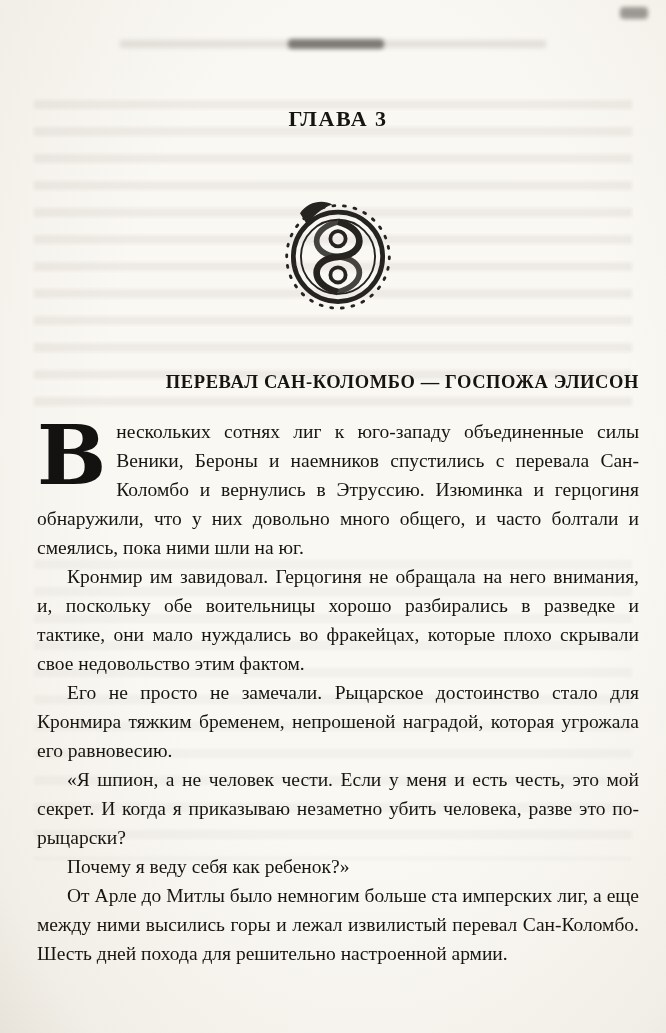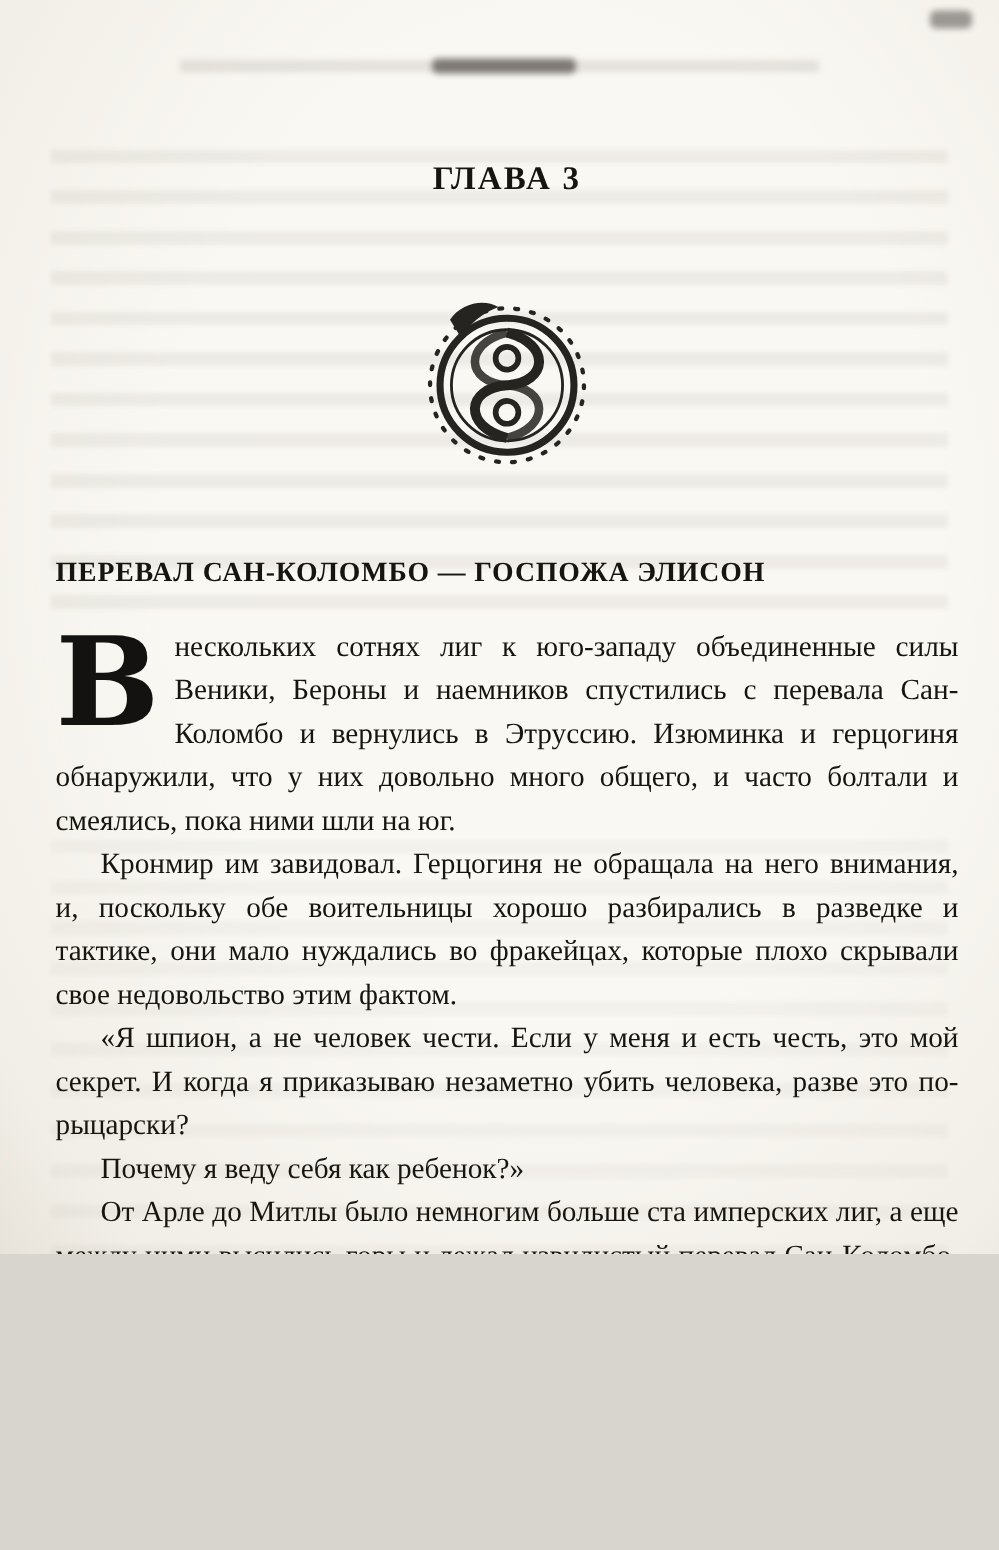--- a/index.html
+++ b/index.html
@@ -1,18 +1,18 @@
 <!DOCTYPE html>
 <html lang="ru"><head>
 <meta charset="utf-8">
 <style>
   html,body{margin:0;padding:0;background:#d8d5cf;}
   .page{
     position:relative;
-    width:666px;height:836px;
+    width:666px;height:1033px;
     margin:0 auto;
     background:
       radial-gradient(ellipse at 55% 42%, #faf8f3 50%, #f1eee7 88%, #e7e3da 100%);
     font-family:"Liberation Serif","DejaVu Serif",serif;
     color:#17150f;
     overflow:hidden;
   }
   
   .bleed{
     position:absolute;left:34px;right:34px;
@@ -40,21 +40,21 @@
     margin-top:106px;
     text-align:center;
     font-size:22px;font-weight:bold;letter-spacing:1.5px;
   }
   .ornament-wrap{
     display:flex;justify-content:center;
     margin-top:62px;
   }
   .section-title{
     margin-top:58px;
-    text-align:left;
+    text-align:right;
     font-size:18.5px;font-weight:bold;letter-spacing:.6px;
   }
   .body-text{
     margin-top:24px;
     font-size:19.5px;line-height:29px;
     text-align:justify;
     hyphens:auto;-webkit-hyphens:auto;
   }
   .body-text p{margin:0;text-indent:30px;}
   .body-text p.first{text-indent:0;}
@@ -95,20 +95,21 @@
           <path d="M20 20 C 28 8, 44 5, 54 11 C 43 15, 33 23, 28 33 Z" fill="#262420" stroke="none"></path>
         </g>
       </svg>
     </div>
 
     <div class="section-title">ПЕРЕВАЛ САН-КОЛОМБО — ГОСПОЖА ЭЛИСОН</div>
 
     <div class="body-text">
       <p class="first"><span class="dropcap">В</span><span>нескольких сотнях лиг к юго-западу объединенные силы Веники, Бероны и наемников спустились с перевала Сан-Коломбо и вернулись в Этруссию. Изюминка и герцогиня обнаружили, что у них довольно много общего, и часто болтали и смеялись, пока ними шли на юг.</span></p>
       <p>Кронмир им завидовал. Герцогиня не обращала на него внимания, и, поскольку обе воительницы хорошо разбирались в разведке и тактике, они мало нуждались во фракейцах, которые плохо скрывали свое недовольство этим фактом.</p>
+      <p>Его не просто не замечали. Рыцарское достоинство стало для Кронмира тяжким бременем, непрошеной наградой, которая угрожала его равновесию.</p>
       <p>«Я шпион, а не человек чести. Если у меня и есть честь, это мой секрет. И когда я приказываю незаметно убить человека, разве это по-рыцарски?</p>
       <p>Почему я веду себя как ребенок?»</p>
       <p>От Арле до Митлы было немногим больше ста имперских лиг, а еще между ними высились горы и лежал извилистый перевал Сан-Коломбо. Шесть дней похода для решительно настроенной армии.</p>
 
     </div>
 
   </div>
 </div>
 
 </body></html>

